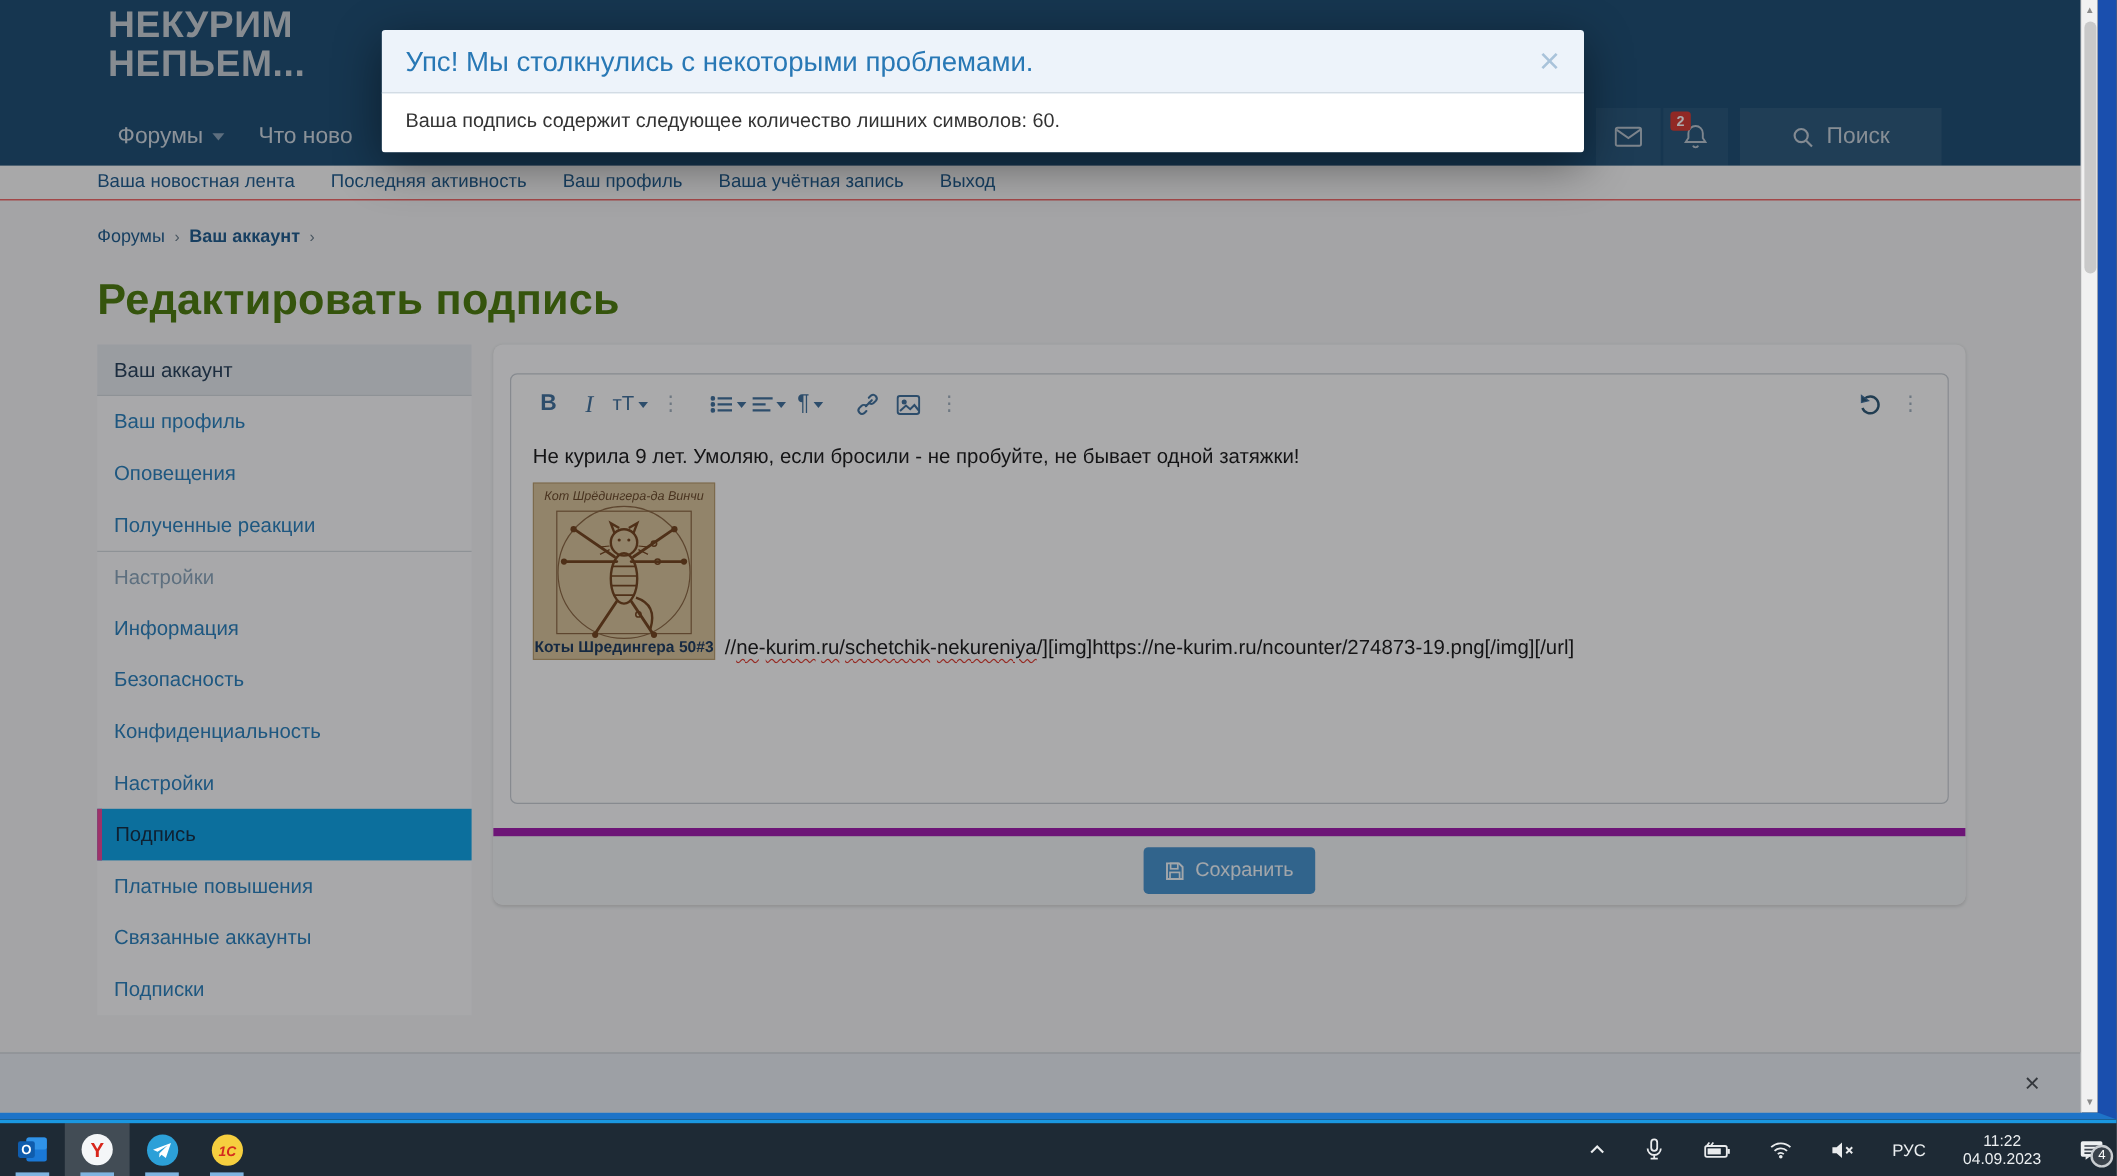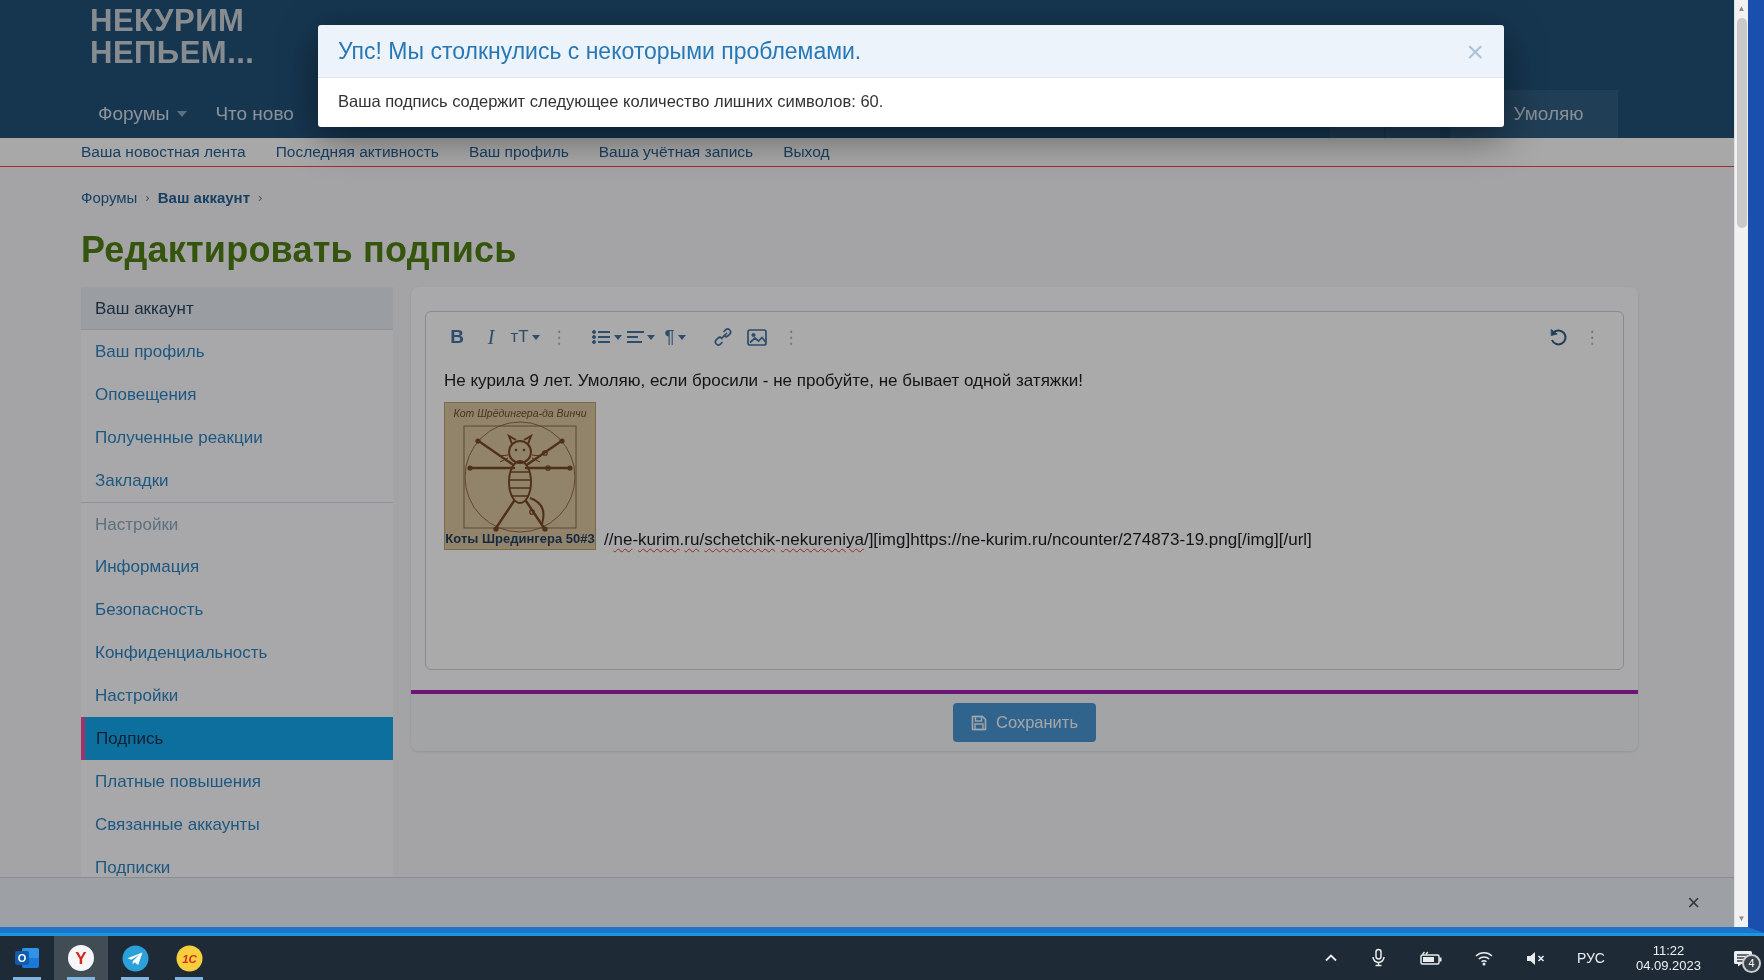--- a/index.html
+++ b/index.html
@@ -62,34 +62,34 @@
   .tb-italic { font-style:italic; font-family:"Liberation Serif","DejaVu Serif",serif; font-size:20px; }
   .tb-caret { width:0; height:0; border-left:4px solid transparent; border-right:4px solid transparent; border-top:5px solid #40719d; }
   .tb-gap { width:14px; }
   .tb-spacer { flex:1; }
   .editor-body { padding:12px 18px; font-size:17px; color:#1a1a1a; cursor:text; }
   .sig-row { display:flex; align-items:flex-end; gap:8px; margin-top:9px; }
   .sig-text { line-height:24px; }
   .url-line { font-size:17px; color:#1a1a1a; white-space:nowrap; }
   .sq { text-decoration:underline; text-decoration-style:wavy; text-decoration-color:#e03c2f;
         text-decoration-thickness:1px; text-underline-offset:3px; }
-  .card-footer { margin:20px -14px 0; border-top:4px solid #a21caf; background:#f2f4f6; padding:9px 0;
+  .card-footer { margin:20px -14px 0; border-top:7px solid #a21caf; background:#f2f4f6; padding:9px 0;
                  display:flex; justify-content:center; border-radius:0 0 8px 8px; }
   .save-btn { background:#4793cf; color:#f2f8fc; border:none; border-radius:4px; font-size:16.5px;
               font-family:inherit; padding:10px 18px; display:flex; align-items:center; gap:9px; cursor:pointer; }
 
   
   .push-bar { position:absolute; left:0; right:0; bottom:0; height:50px; background:#eaeef4; border-top:1px solid #cdd2d8;
               display:flex; align-items:center; justify-content:center; font-size:16.5px; color:#2b2e33; }
   .push-bar a { color:#2a80bd; text-decoration:none; cursor:pointer; }
   .push-close { position:absolute; right:34px; top:50%; transform:translateY(-50%); font-size:22px; color:#4a4f55; cursor:pointer; line-height:1; }
 
   
   .overlay { position:absolute; inset:0; background:rgba(8,10,12,.34); z-index:50; }
-  .modal { position:absolute; left:318px; top:25px; width:1186px; z-index:60; border-radius:3px; overflow:hidden;
+  .modal { position:absolute; left:318px; top:25px; width:1002px; z-index:60; border-radius:3px; overflow:hidden;
            box-shadow:0 10px 40px rgba(0,0,0,.45); }
   .modal-head { background:#edf3fa; padding:13px 20px 12px; display:flex; align-items:center; justify-content:space-between; }
   .modal-title { font-size:23px; color:#2878b5; }
   .modal-close { font-size:30px; color:#a9c3da; cursor:pointer; line-height:20px; font-weight:400; }
   .modal-body { background:#ffffff; border-top:1px solid #dde6ee; padding:14px 20px 16px; font-size:16.5px; color:#333; }
 
   
   .taskbar { height:47px; background:#1e2a35; border-top:3px solid #1a97e0; display:flex; align-items:stretch; position:relative; }
   .task-apps { display:flex; }
   .app-tile { width:54px; display:flex; align-items:center; justify-content:center; position:relative; cursor:pointer; }
@@ -137,21 +137,21 @@
             <svg width="22" height="24" viewBox="0 0 22 24">
               <path d="M11 3 a6 6 0 0 1 6 6 v4 l2.2 3.4 H2.8 L5 13 V9 a6 6 0 0 1 6-6 z" fill="none" stroke="#b9c6d1" stroke-width="1.6"></path>
               <path d="M8.8 19.4 a2.4 2.4 0 0 0 4.4 0" fill="none" stroke="#b9c6d1" stroke-width="1.6"></path>
             </svg>
           </div>
           <div class="hdr-search">
             <svg width="19" height="19" viewBox="0 0 19 19">
               <circle cx="8" cy="8" r="5.5" fill="none" stroke="#c3ced8" stroke-width="1.8"></circle>
               <line x1="12.2" y1="12.2" x2="17" y2="17" stroke="#c3ced8" stroke-width="1.8"></line>
             </svg>
-            <span>Умоляю</span>
+            <span>Поиск</span>
           </div>
         </div>
       </header>
 
       <div class="subnav">
         <a>Ваша новостная лента</a>
         <a>Последняя активность</a>
         <a>Ваш профиль</a>
         <a>Ваша учётная запись</a>
         <a>Выход</a>
@@ -165,21 +165,20 @@
           <span class="sep">›</span>
         </div>
         <h1 class="page-title">Редактировать подпись</h1>
 
         <div class="cols">
           <aside class="sidebar" id="sidebar-list">
               <div class="sb-row header">Ваш аккаунт</div>
               <div class="sb-row link">Ваш профиль</div>
               <div class="sb-row link">Оповещения</div>
               <div class="sb-row link">Полученные реакции</div>
-              <div class="sb-row link">Закладки</div>
               <div class="sb-row subheader">Настройки</div>
               <div class="sb-row link">Информация</div>
               <div class="sb-row link">Безопасность</div>
               <div class="sb-row link">Конфиденциальность</div>
               <div class="sb-row link">Настройки</div>
               <div class="sb-row link selected">Подпись</div>
               <div class="sb-row link">Платные повышения</div>
               <div class="sb-row link">Связанные аккаунты</div>
               <div class="sb-row link">Подписки</div>
             </aside>

